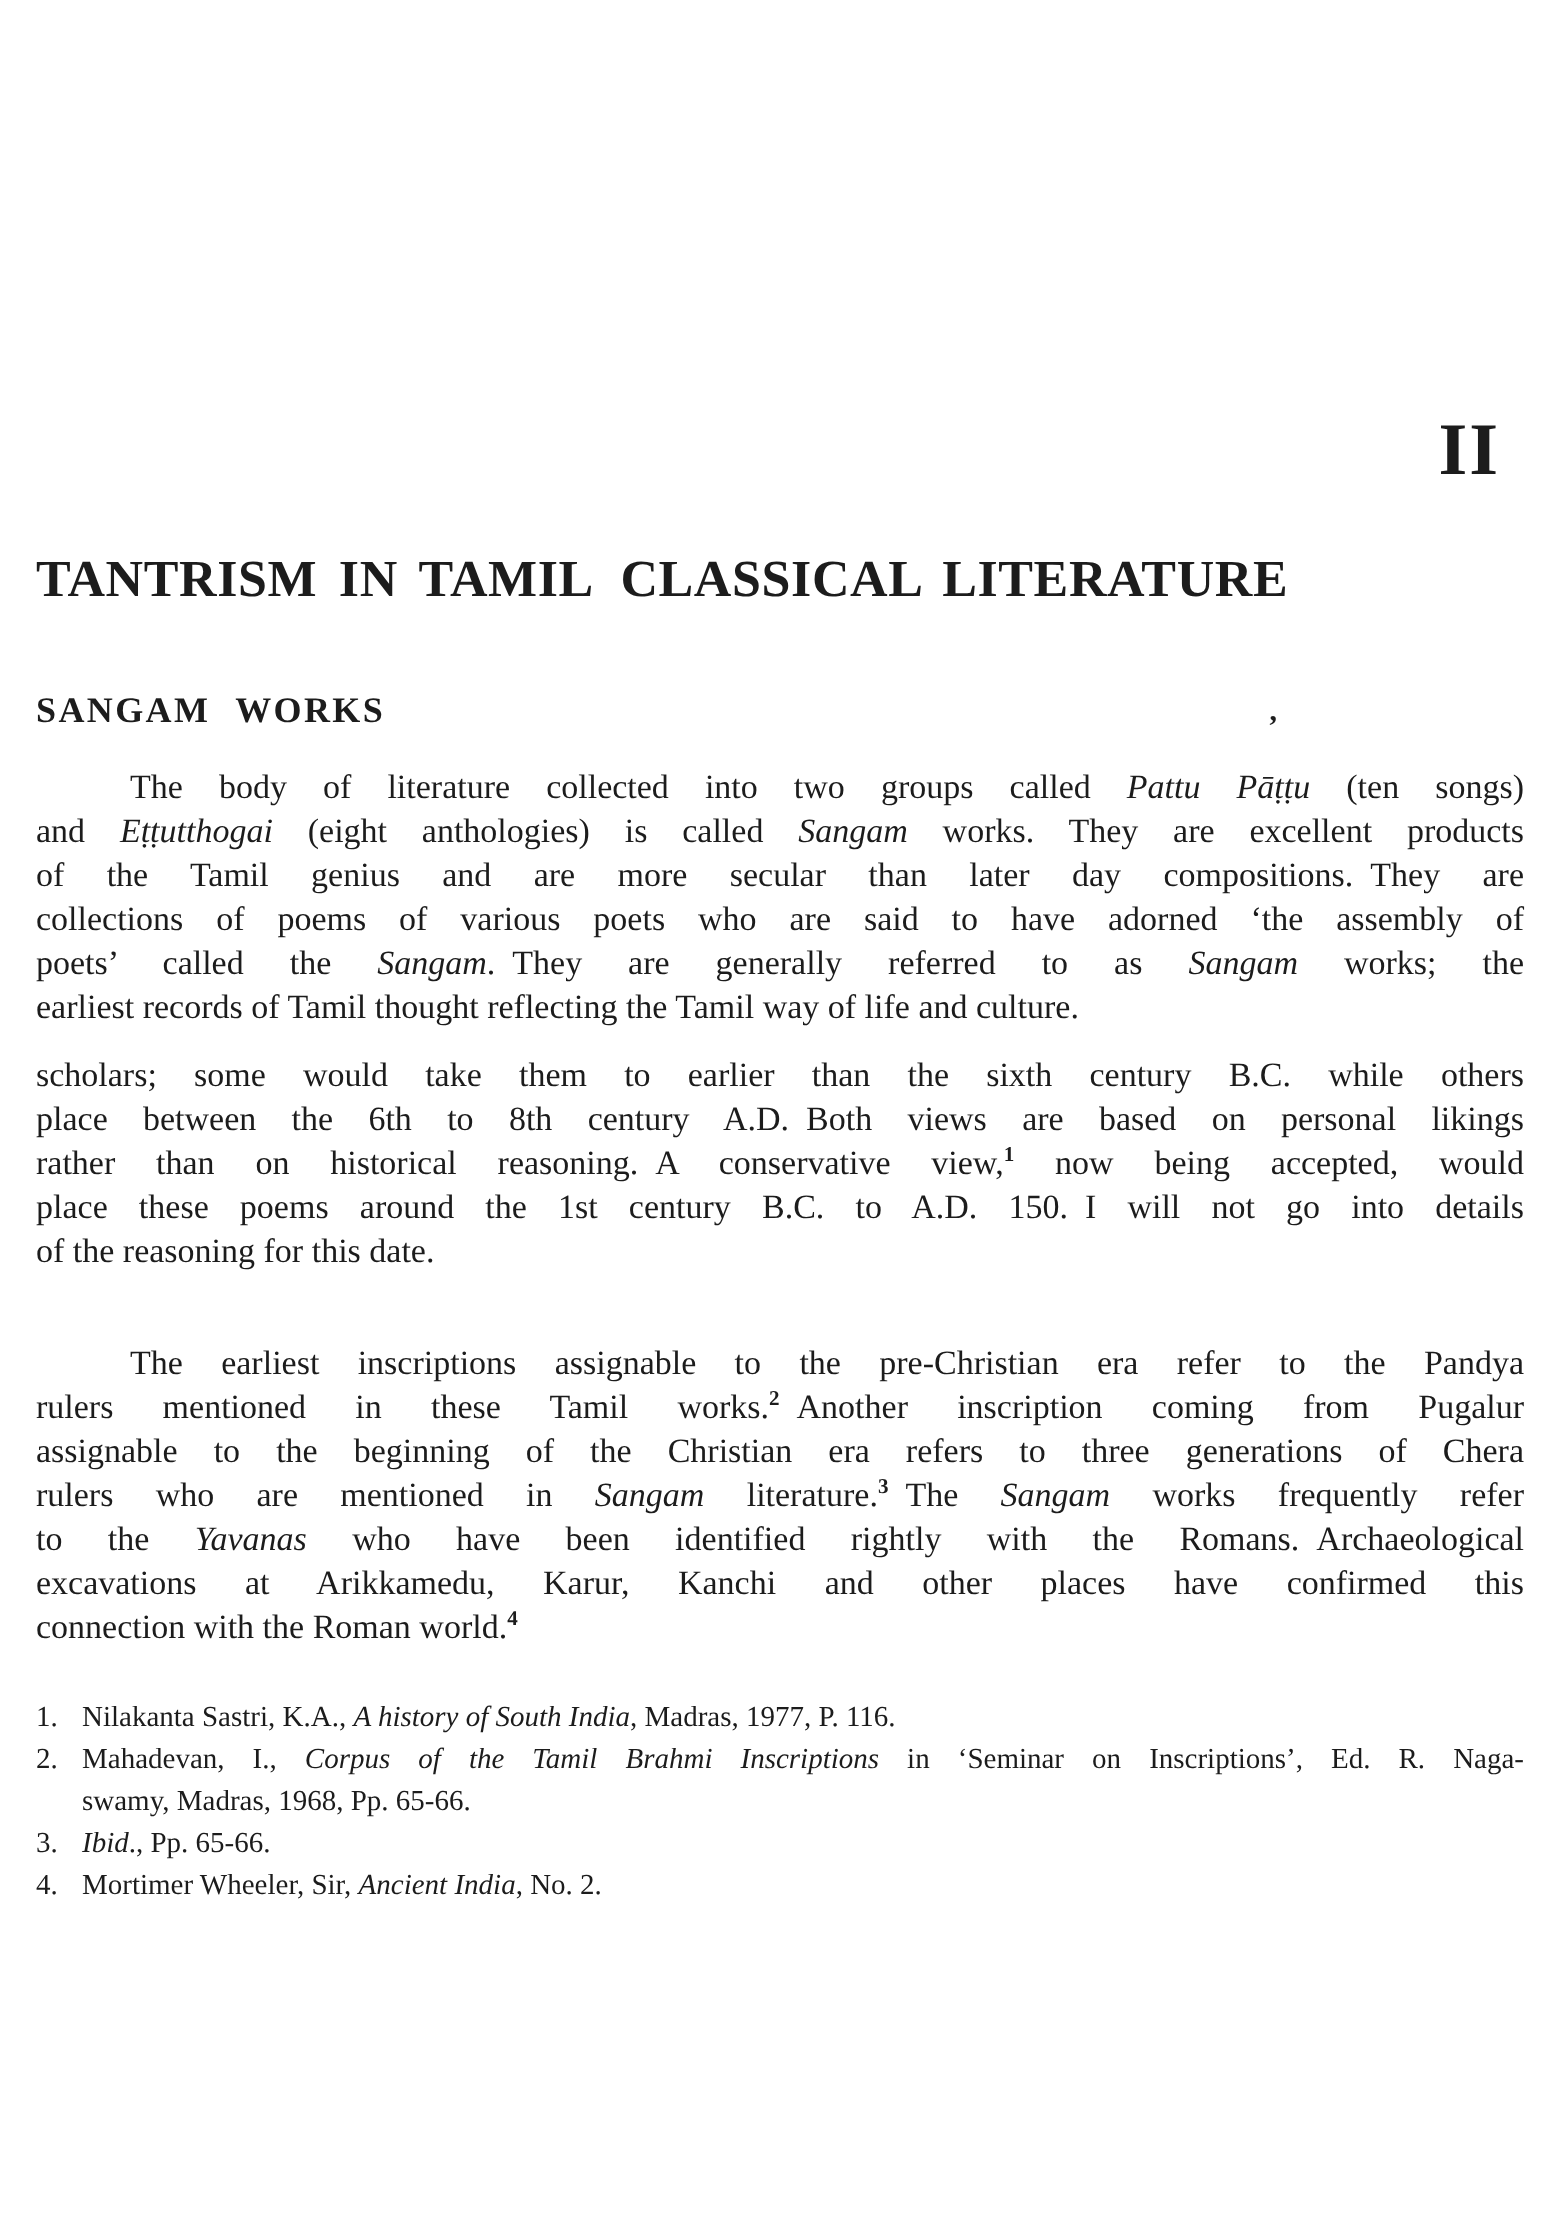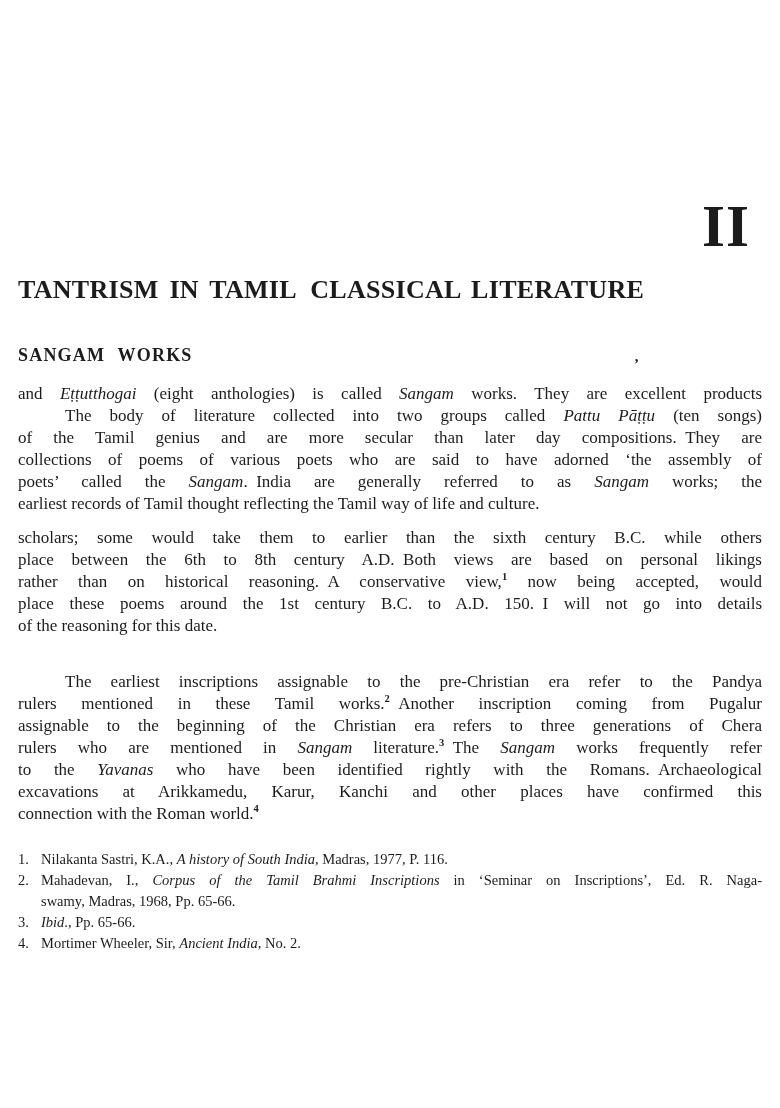--- a/index.html
+++ b/index.html
@@ -4,21 +4,21 @@
 <style>
   * { margin:0; padding:0; box-sizing:border-box; }
   html, body { width:780px; background:#ffffff; }
   .page {
     position:relative; width:780px; height:1108px; background:#ffffff;
     color:#1c1c1c; font-family:"Liberation Serif","DejaVu Serif",serif;
     overflow:hidden;
   }
   .chapter-number {
     position:absolute; top:200px; right:30px;
-    font-size:59px; line-height:52px; font-weight:700; letter-spacing:1px;
+    font-size:37px; line-height:52px; font-weight:700; letter-spacing:1px;
   }
   .title {
     position:absolute; top:272px; left:18px; width:746px;
     font-size:26px; line-height:36px; font-weight:700;
     white-space:nowrap; word-spacing:4px; letter-spacing:0.3px;
   }
   .section-heading {
     position:absolute; top:345px; left:18px;
     font-size:18px; font-weight:700; letter-spacing:1.2px; word-spacing:7px;font-family:Liberation Serif, serif;
   }
@@ -53,25 +53,25 @@
 
   <div class="chapter-number">II</div>
 
   <h1 class="title">TANTRISM IN TAMIL CLASSICAL LITERATURE</h1>
 
   <div class="artifact">’</div>
 
   <h2 class="section-heading">SANGAM WORKS</h2>
 
   <div class="para p1">
+      <div class="tline indent jlast"><span>The body of literature collected into two groups called </span><span class="i">Pattu Pāṭṭu</span><span> (ten songs)</span></div>
       <div class="tline jlast"><span>and </span><span class="i">Eṭṭutthogai</span><span> (eight anthologies) is called </span><span class="i">Sangam</span><span> works. They are excellent products</span></div>
-      <div class="tline indent jlast"><span>The body of literature collected into two groups called </span><span class="i">Pattu Pāṭṭu</span><span> (ten songs)</span></div>
       <div class="tline jlast"><span>of the Tamil genius and are more secular than later day compositions. They are</span></div>
       <div class="tline jlast"><span>collections of poems of various poets who are said to have adorned ‘the assembly of</span></div>
-      <div class="tline jlast"><span>poets’ called the </span><span class="i">Sangam</span><span>. India are generally referred to as </span><span class="i">Sangam</span><span> works; the</span></div>
+      <div class="tline jlast"><span>poets’ called the </span><span class="i">Sangam</span><span>. They are generally referred to as </span><span class="i">Sangam</span><span> works; the</span></div>
       <div class="tline"><span>earliest records of Tamil thought reflecting the Tamil way of life and culture.</span></div>
     </div>
 
   <div class="para p2">
       <div class="tline jlast"><span>scholars; some would take them to earlier than the sixth century B.C. while others</span></div>
       <div class="tline jlast"><span>place between the 6th to 8th century A.D. Both views are based on personal likings</span></div>
       <div class="tline jlast"><span>rather than on historical reasoning. A conservative view,</span><sup class="sup">1</sup><span> now being accepted, would</span></div>
       <div class="tline jlast"><span>place these poems around the 1st century B.C. to A.D. 150. I will not go into details</span></div>
       <div class="tline"><span>of the reasoning for this date.</span></div>
     </div>

